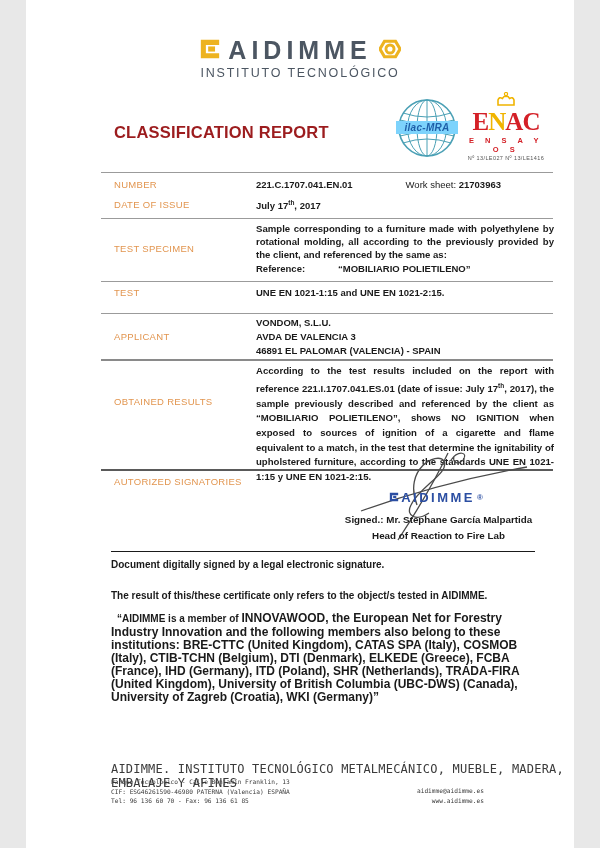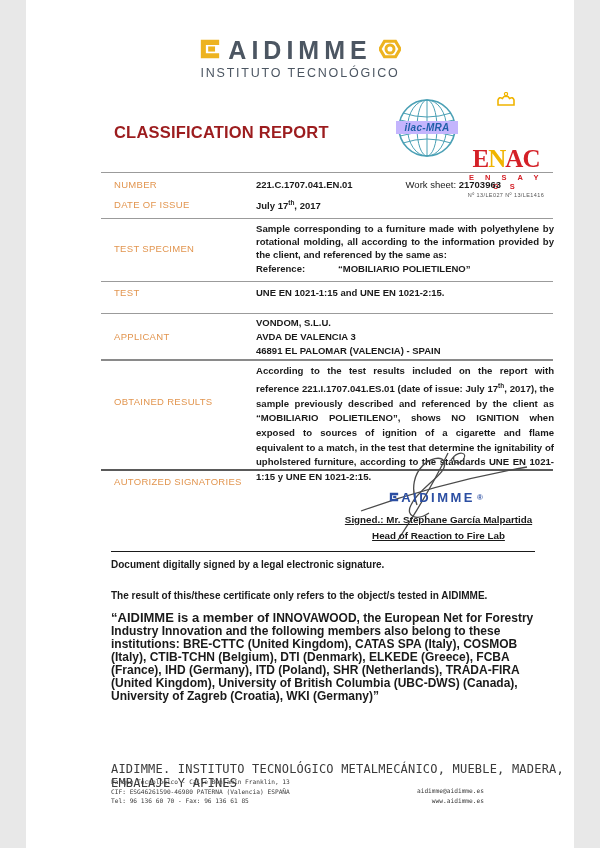--- a/index.html
+++ b/index.html
@@ -10,48 +10,48 @@
   }
   
   .brand-block { position:absolute; top:36px; left:0; right:0; text-align:center; }
   .brand-row { display:inline-flex; align-items:center; gap:7px; }
   .brand-name { font-size:25px; font-weight:bold; letter-spacing:5px; color:#4c5662; }
   .brand-sub { font-size:12.5px; letter-spacing:1.8px; color:#4c5662; margin-top:1px; }
   
   .report-title { position:absolute; top:123px; left:88px; font-size:16.5px; font-weight:bold; color:#9c1c1e; letter-spacing:0.2px; }
   
   .ilac { position:absolute; top:97px; left:370px; width:62px; height:62px; }
-  .ilac-band { position:absolute; top:24px; left:0; width:62px; height:13px; background:#c4b5fd; text-align:center;
+  .ilac-band { position:absolute; top:24px; left:0; width:62px; height:13px; background:#7dd3fc; text-align:center;
                font-size:10px; font-weight:bold; font-style:italic; color:#1f5fa8; line-height:13px; letter-spacing:0.3px; }
   .enac { position:absolute; top:92px; left:436px; width:88px; text-align:center; }
-  .enac-word { font-family:"Liberation Serif", serif; font-weight:bold; font-size:25px; line-height:22px; letter-spacing:-1px; color:#d42027;margin-top:37px; }
+  .enac-word { font-family:"Liberation Serif", serif; font-weight:bold; font-size:25px; line-height:22px; letter-spacing:-1px; color:#d42027; }
   .enac-word .yellow { color:#f0b400; }
   .enac-ensayos { font-size:7.5px; font-weight:bold; color:#d42027; letter-spacing:4.5px; margin-top:3px; }
   .enac-nums { font-size:5.5px; color:#555; letter-spacing:0.4px; margin-top:1px; }
   
   .tbl-label { position:absolute; left:88px; font-size:9.5px; color:#e2954f; letter-spacing:0.3px; }
   .tbl-val { position:absolute; left:230px; font-size:9.5px; font-weight:bold; }
   .tbl-par { position:absolute; left:230px; width:298px; font-size:9.6px; font-weight:bold; text-align:justify; }
   .rule { position:absolute; left:75px; width:452px; background:#9b9b9b; height:1px; }
   .rule.thick { height:2px; background:#8a8a8a; }
   .rule.dark { height:2px; background:#5a5a5a; }
   sup { font-size:6.5px; vertical-align:super; }
   .ws { position:absolute; right:73px; font-size:9.5px; }
   .ws b { font-weight:bold; }
   
   .sig-svg { position:absolute; top:447px; left:325px; }
   .stamp { position:absolute; top:488px; left:330px; width:160px; text-align:center; color:#2b4ea2; }
   .stamp-inner { display:inline-flex; align-items:center; gap:2px; font-size:13px; font-weight:bold; letter-spacing:2.5px; }
   .stamp-reg { font-size:8px; letter-spacing:0; }
-  .sig-line { position:absolute; left:270px; width:285px; text-align:center; font-size:9.8px; font-weight:bold;text-decoration:underline; }
+  .sig-line { position:absolute; left:270px; width:285px; text-align:center; font-size:9.8px; font-weight:bold; }
   .black-rule { position:absolute; top:551px; left:85px; width:424px; height:1px; background:#1a1a1a; }
   
   .note { position:absolute; left:85px; font-size:10px; font-weight:bold; }
   .membership { position:absolute; top:611px; left:85px; width:432px; font-weight:bold; line-height:12px; text-align:left; }
-  .membership .lead { font-size:13px; }
+  .membership .lead { font-size:10px;margin-left:6px; }
   .membership .rest { font-size:12px; }
   
   .footer { font-family:"DejaVu Sans Mono", monospace; color:#3a3a3a; }
   .footer-org { position:absolute; top:762px; left:85px; font-size:12px; letter-spacing:0.2px; }
   .footer-addr { position:absolute; top:777px; left:85px; font-size:6.2px; line-height:9.5px; }
   .footer-right { position:absolute; top:786px; right:90px; font-size:6.2px; line-height:9.5px; text-align:right; }
 </style>
 </head>
 <body>
 
@@ -112,21 +112,21 @@
   <div class="rule dark" style="top:469px"></div>
 
   <div class="tbl-label" style="top:179px">NUMBER</div>
   <div class="tbl-val" style="top:179px">221.C.1707.041.EN.01</div>
   <div class="ws" style="top:179px"><span>Work sheet: </span><b>21703963</b></div>
 
   <div class="tbl-label" style="top:199px">DATE OF ISSUE</div>
   <div class="tbl-val" style="top:199px"><span>July 17</span><sup>th</sup><span>, 2017</span></div>
 
   <div class="tbl-label" style="top:243px">TEST SPECIMEN</div>
-  <div class="tbl-par" style="top:223px; line-height:12.9px">Sample corresponding to a furniture made with polyethylene by rotational molding, all according to the information provided by the client, and referenced by the same as:</div>
+  <div class="tbl-par" style="top:223px; line-height:12.9px">Sample corresponding to a furniture made with polyethylene by rotational molding, all according to the previously provided by the client, and referenced by the same as:</div>
   <div class="tbl-val" style="top:263px">Reference:</div>
   <div class="tbl-val" style="top:263px; left:312px">“MOBILIARIO POLIETILENO”</div>
 
   <div class="tbl-label" style="top:287px">TEST</div>
   <div class="tbl-val" style="top:287px">UNE EN 1021-1:15 and UNE EN 1021-2:15.</div>
 
   <div class="tbl-label" style="top:331px">APPLICANT</div>
   <div class="tbl-val" style="top:317px">VONDOM, S.L.U.</div>
   <div class="tbl-val" style="top:331px">AVDA DE VALENCIA 3</div>
   <div class="tbl-val" style="top:345px">46891 EL PALOMAR (VALENCIA) - SPAIN</div>

